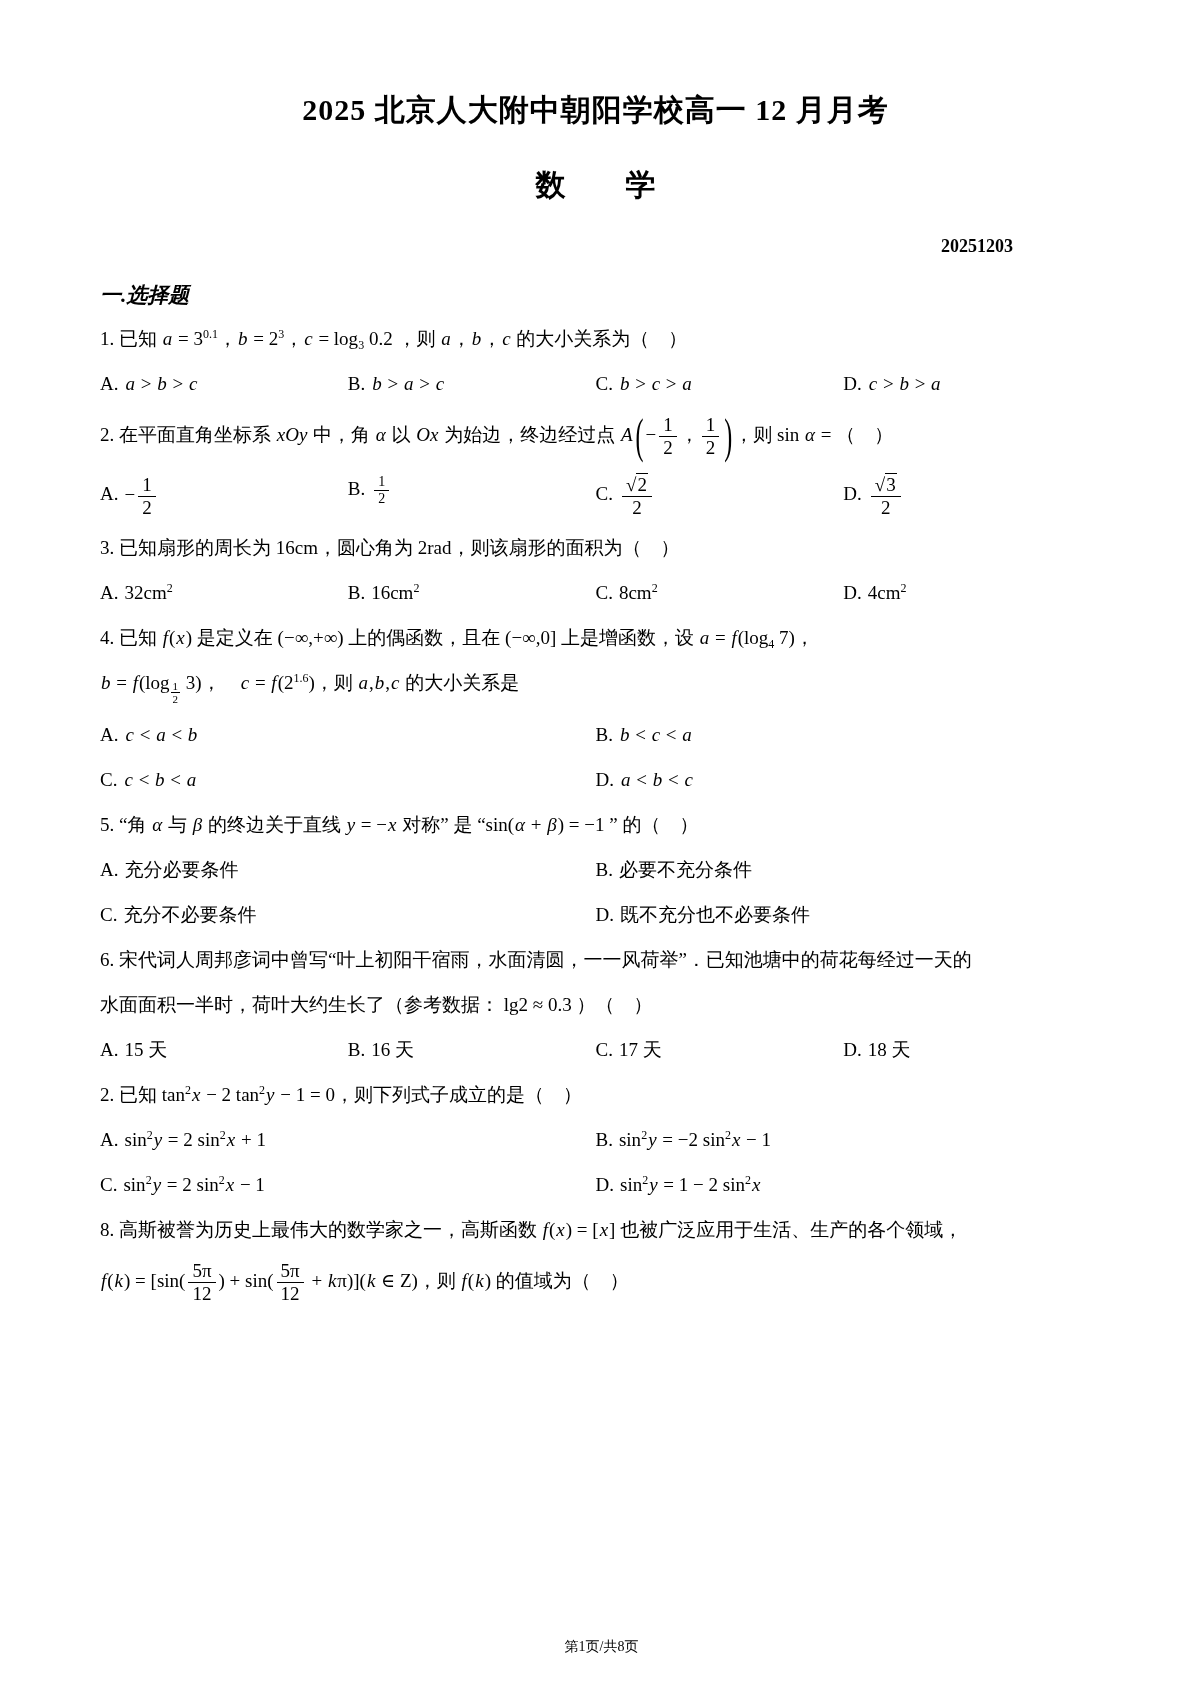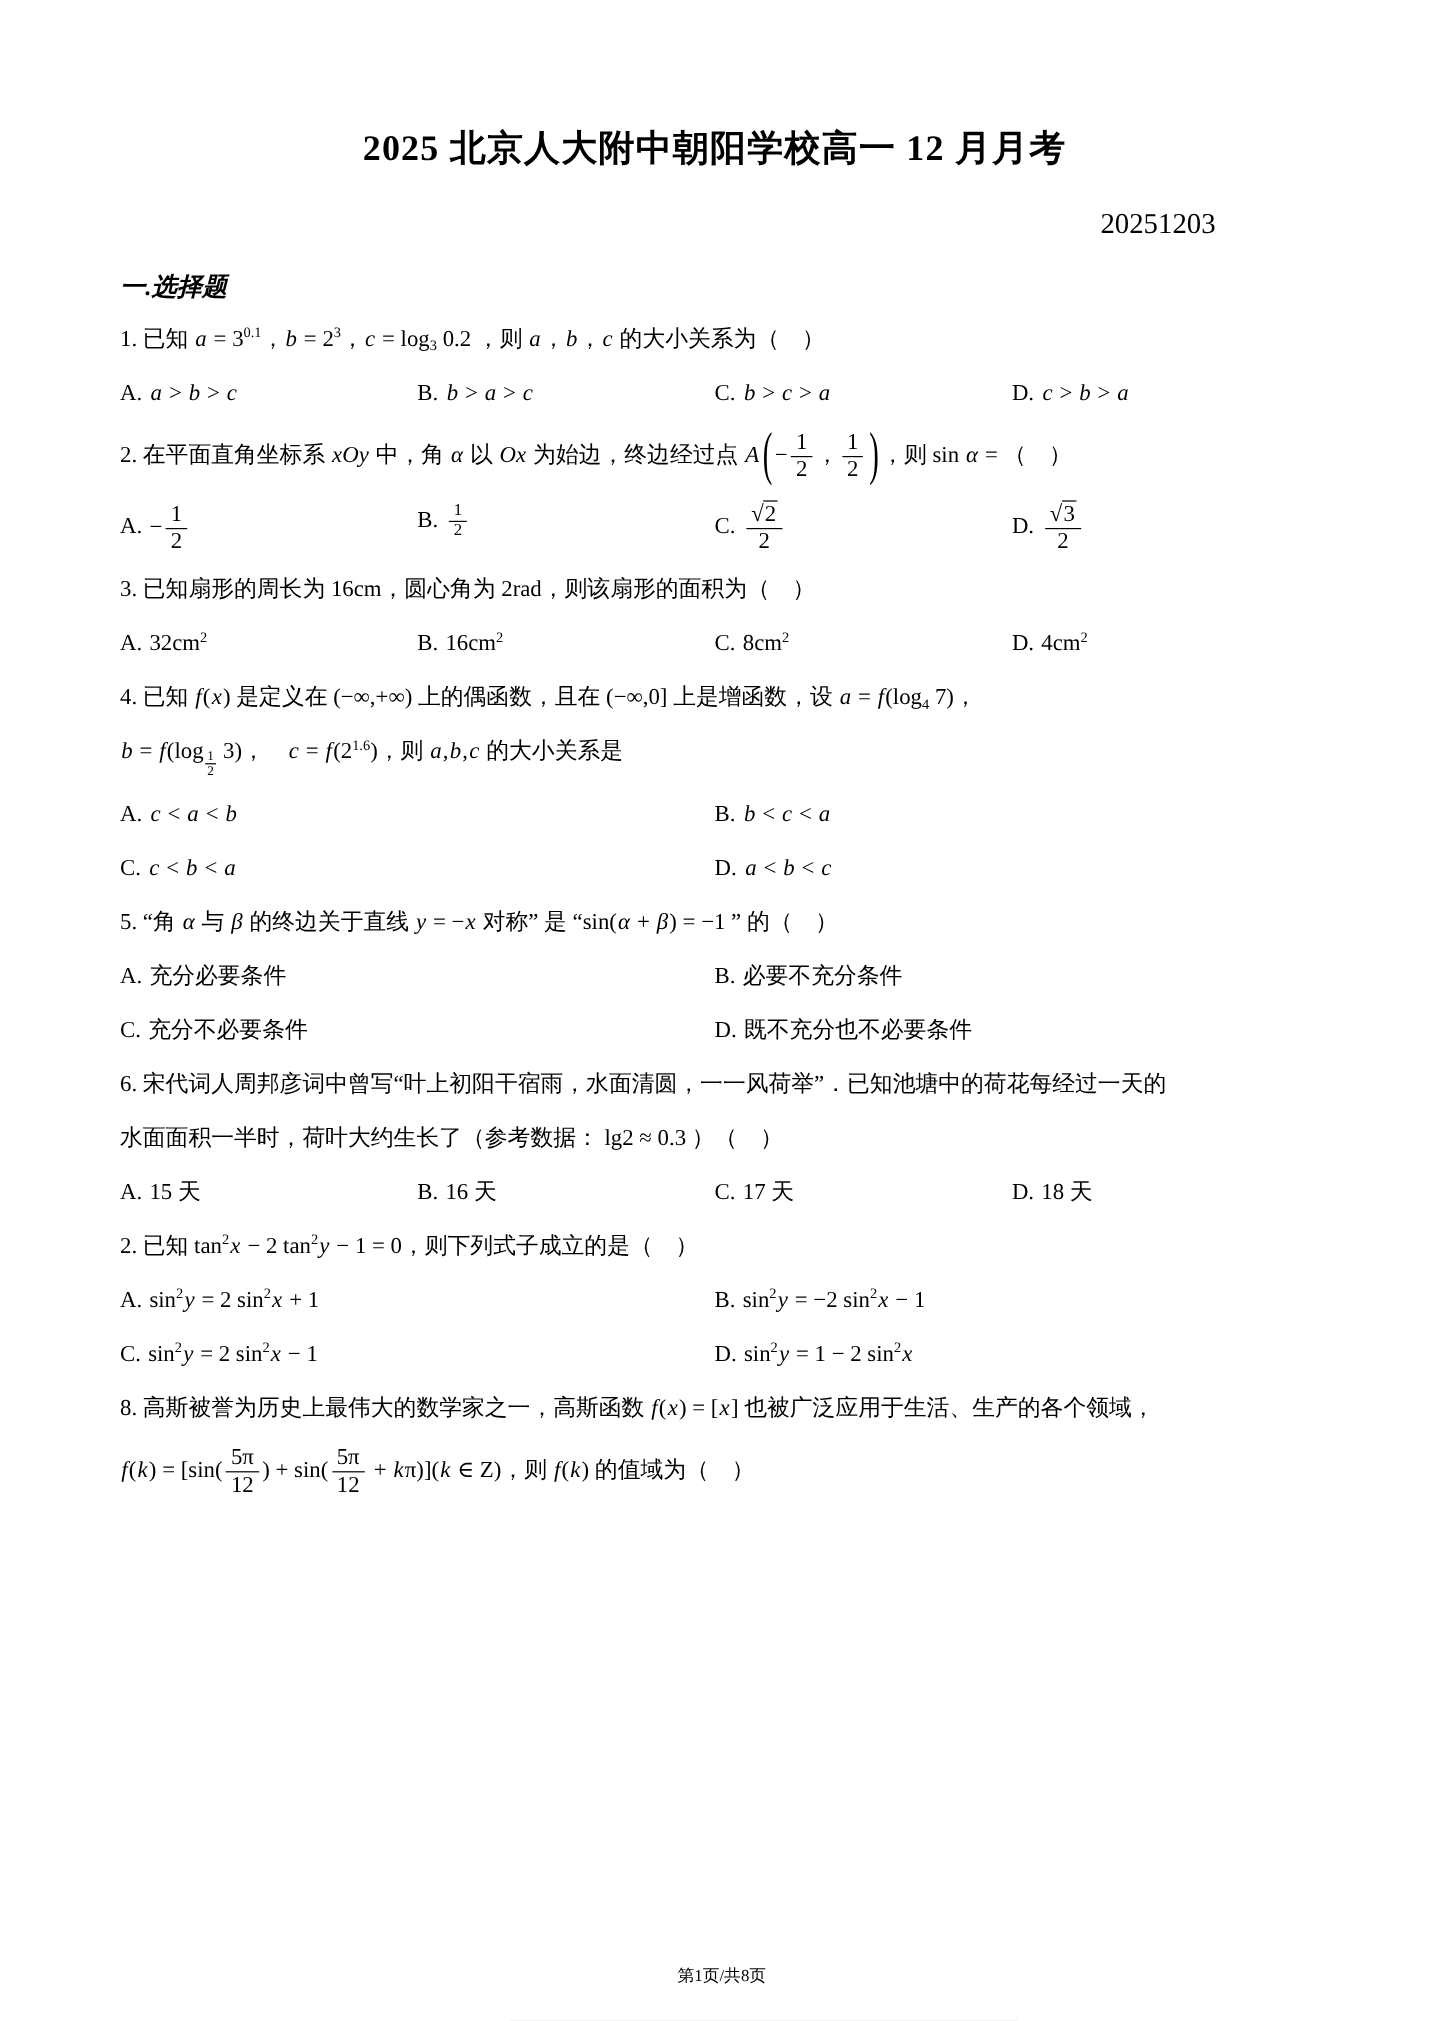--- a/index.html
+++ b/index.html
@@ -2,27 +2,27 @@
 <html lang="zh"><head>
 <meta charset="utf-8">
 <style>
   html,body{margin:0;padding:0;background:#e8e8e8;}
   .page{
     width:1191px;height:1684px;margin:0 auto;position:relative;
     background:#ffffff;color:#000;
     font-family:"Liberation Serif","DejaVu Serif",serif;
     font-size:19px;overflow:hidden;
   }
-  .content{padding:17px 100px;}
+  .content{padding:4px 100px;}
   .title{
     text-align:center;font-weight:700;font-size:30px;
     padding-top:86px;letter-spacing:1px;
   }
   .subject{text-align:center;font-weight:700;font-size:30px;margin-top:34px;}
-  .date{text-align:right;font-weight:400;font-size:24px;margin-top:30px;padding-right:78px;}
+  .date{text-align:right;font-weight:700;font-size:18px;margin-top:30px;padding-right:78px;}
   .section-heading{font-weight:700;font-size:21px;margin-top:24px;font-style:italic;}
   .q{margin-top:4px;}
   .line{margin-top:15px;line-height:30px;}
   .line.wide{letter-spacing:5px;}
   .optrow{display:grid;margin-top:15px;line-height:30px;}
   .cols4{grid-template-columns:repeat(4,1fr);}
   .cols2{grid-template-columns:repeat(2,1fr);}
   .opt{white-space:nowrap;}
   .olabel{margin-right:6px;}
   
@@ -43,20 +43,21 @@
         font-size:24px;font-weight:400;margin:0 2px;line-height:1;}
   .footer{position:absolute;bottom:28px;left:12px;right:0;
           text-align:center;font-size:14px;}
 </style>
 </head>
 <body>
 
 <div class="page">
   <div class="content">
     <div class="title">2025 北京人大附中朝阳学校高一 12 月月考</div>
+    <div class="subject">数　　学</div>
     <div class="date">20251203</div>
     <div class="section-heading">一.选择题</div>
     <div id="questions">
         <div class="q">
           <div class="line"><span class="mt">1. 已知 </span><span class="mi">a</span><span class="mt"> = 3</span><span class="msup">0.1</span><span class="mt">，</span><span class="mi">b</span><span class="mt"> = 2</span><span class="msup">3</span><span class="mt">，</span><span class="mi">c</span><span class="mt"> = log</span><span class="msub">3</span><span class="mt"> 0.2 ，则 </span><span class="mi">a</span><span class="mt">，</span><span class="mi">b</span><span class="mt">，</span><span class="mi">c</span><span class="mt"> 的大小关系为（　）</span></div>
           <div class="optrow cols4">
             <span class="opt"><span class="olabel">A.</span><span class="mi">a</span><span class="mt"> &gt; </span><span class="mi">b</span><span class="mt"> &gt; </span><span class="mi">c</span></span>
             <span class="opt"><span class="olabel">B.</span><span class="mi">b</span><span class="mt"> &gt; </span><span class="mi">a</span><span class="mt"> &gt; </span><span class="mi">c</span></span>
             <span class="opt"><span class="olabel">C.</span><span class="mi">b</span><span class="mt"> &gt; </span><span class="mi">c</span><span class="mt"> &gt; </span><span class="mi">a</span></span>
             <span class="opt"><span class="olabel">D.</span><span class="mi">c</span><span class="mt"> &gt; </span><span class="mi">b</span><span class="mt"> &gt; </span><span class="mi">a</span></span>

